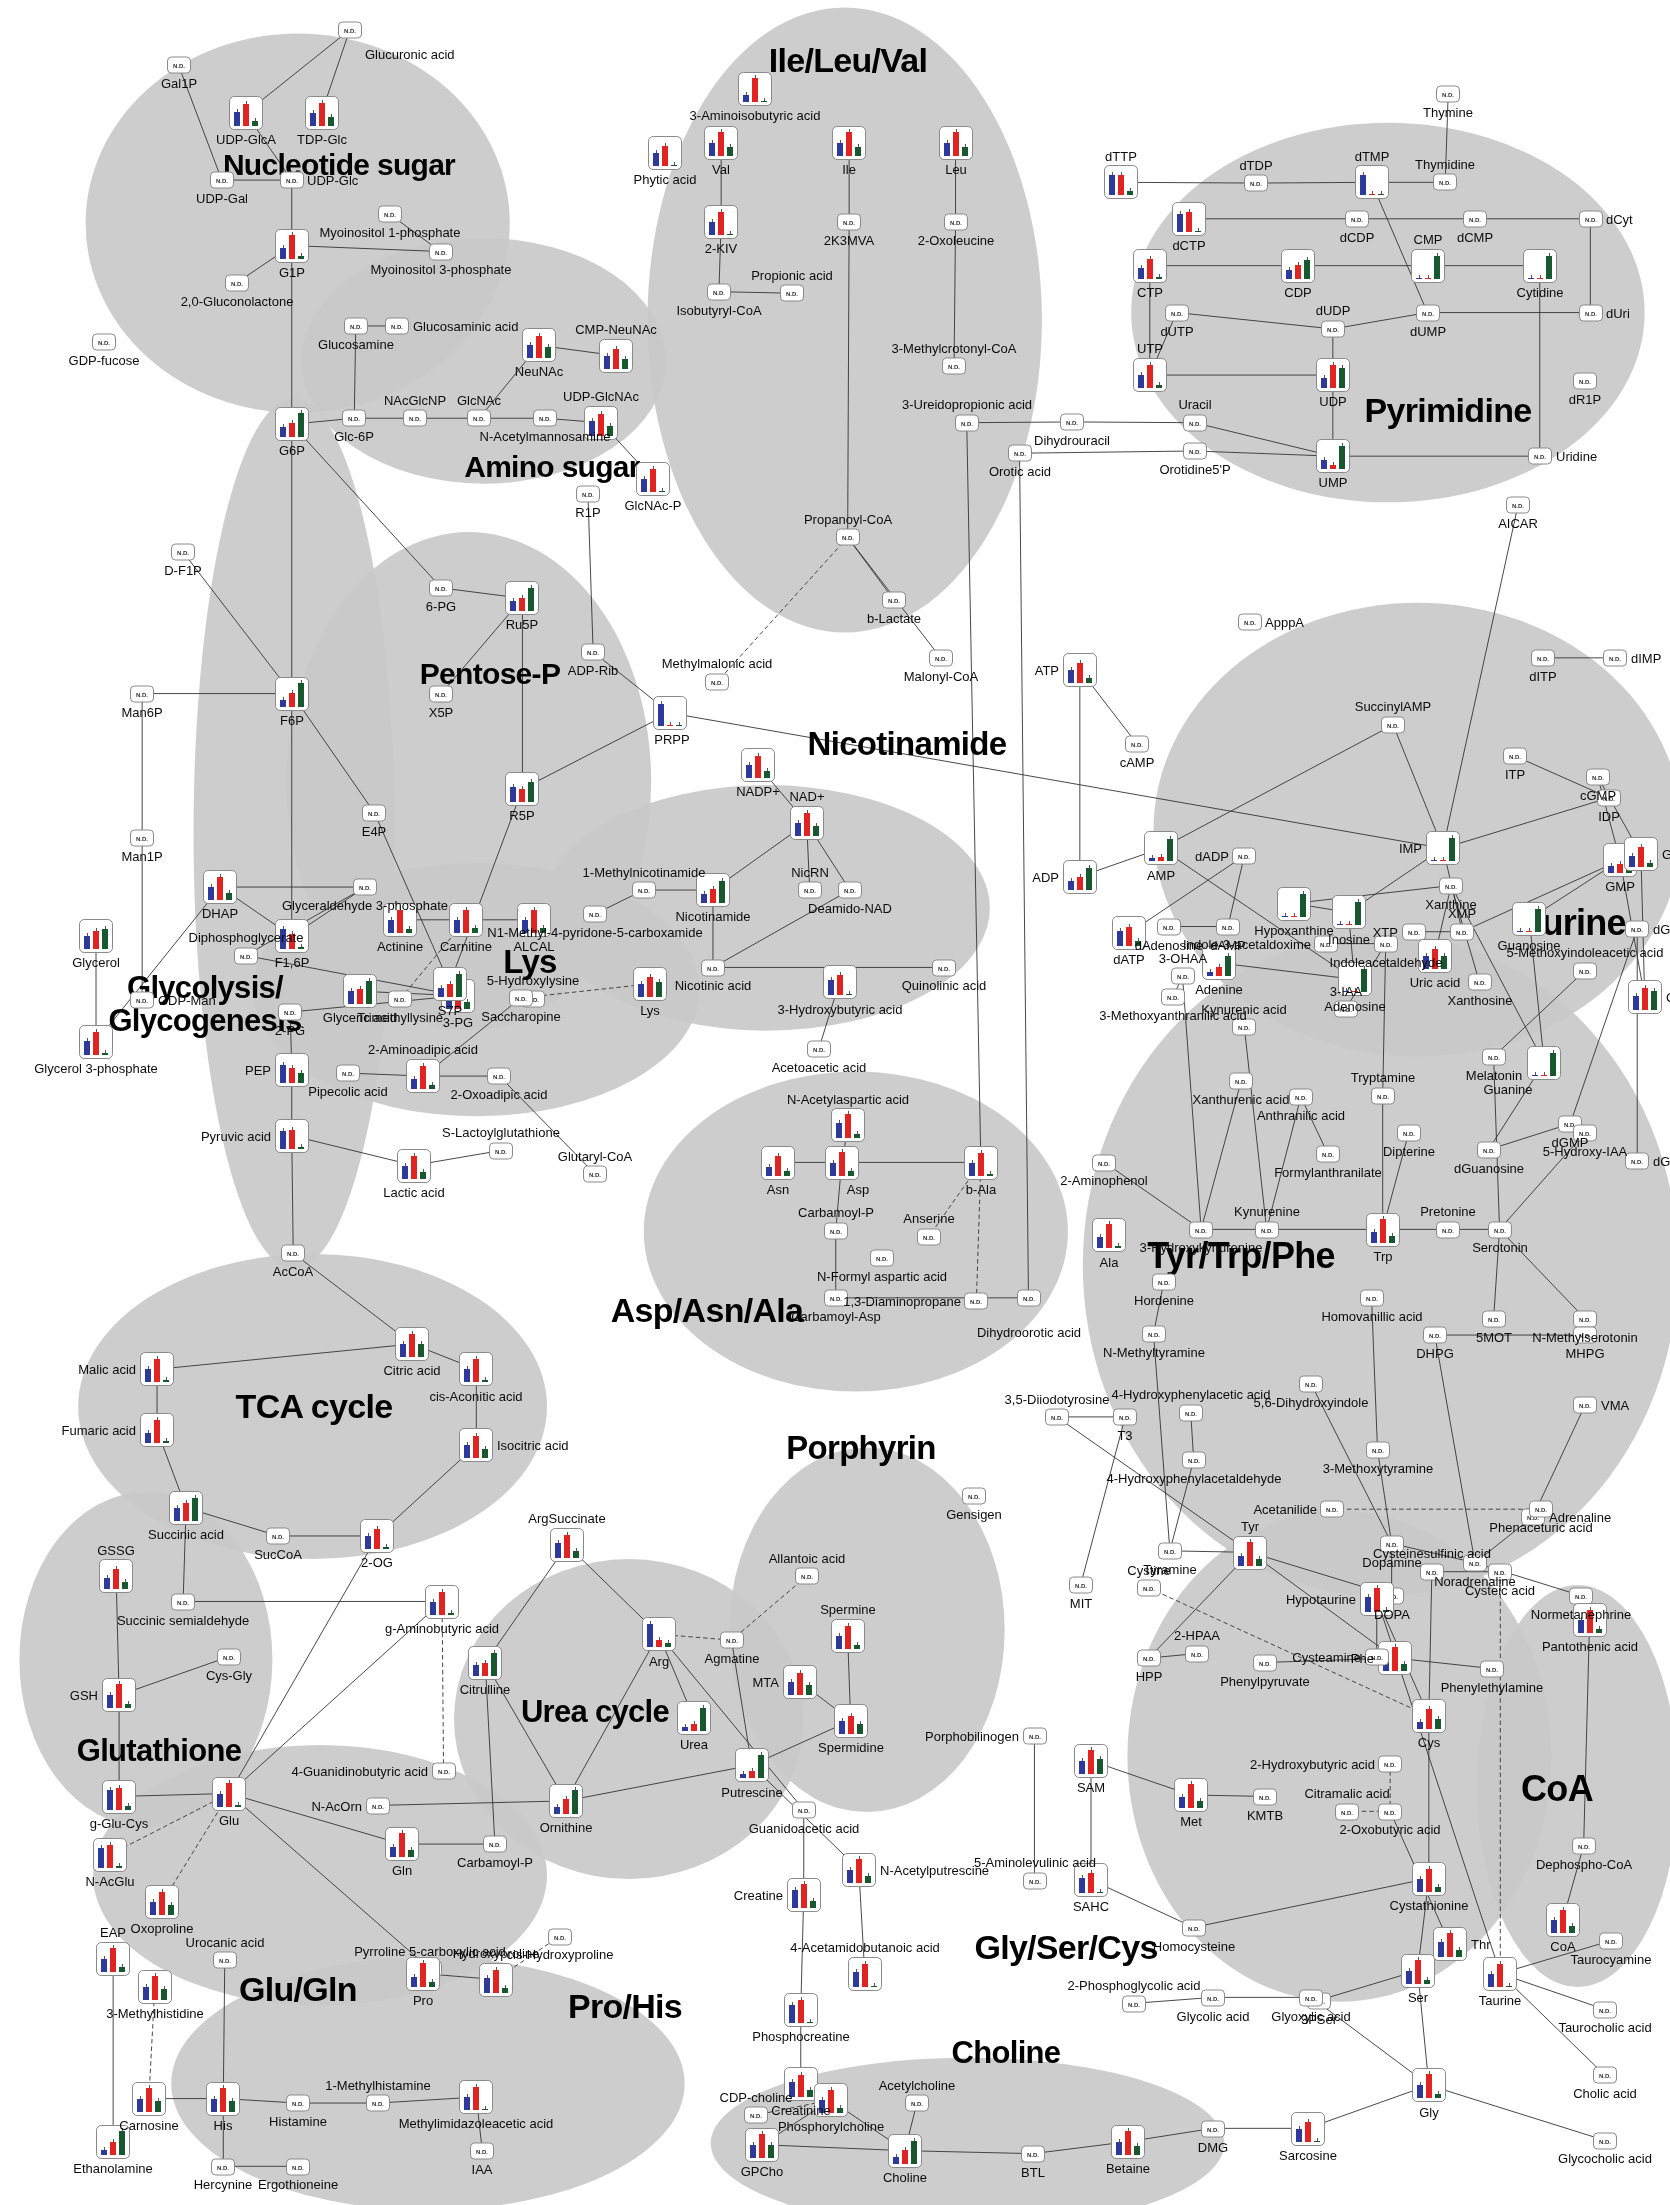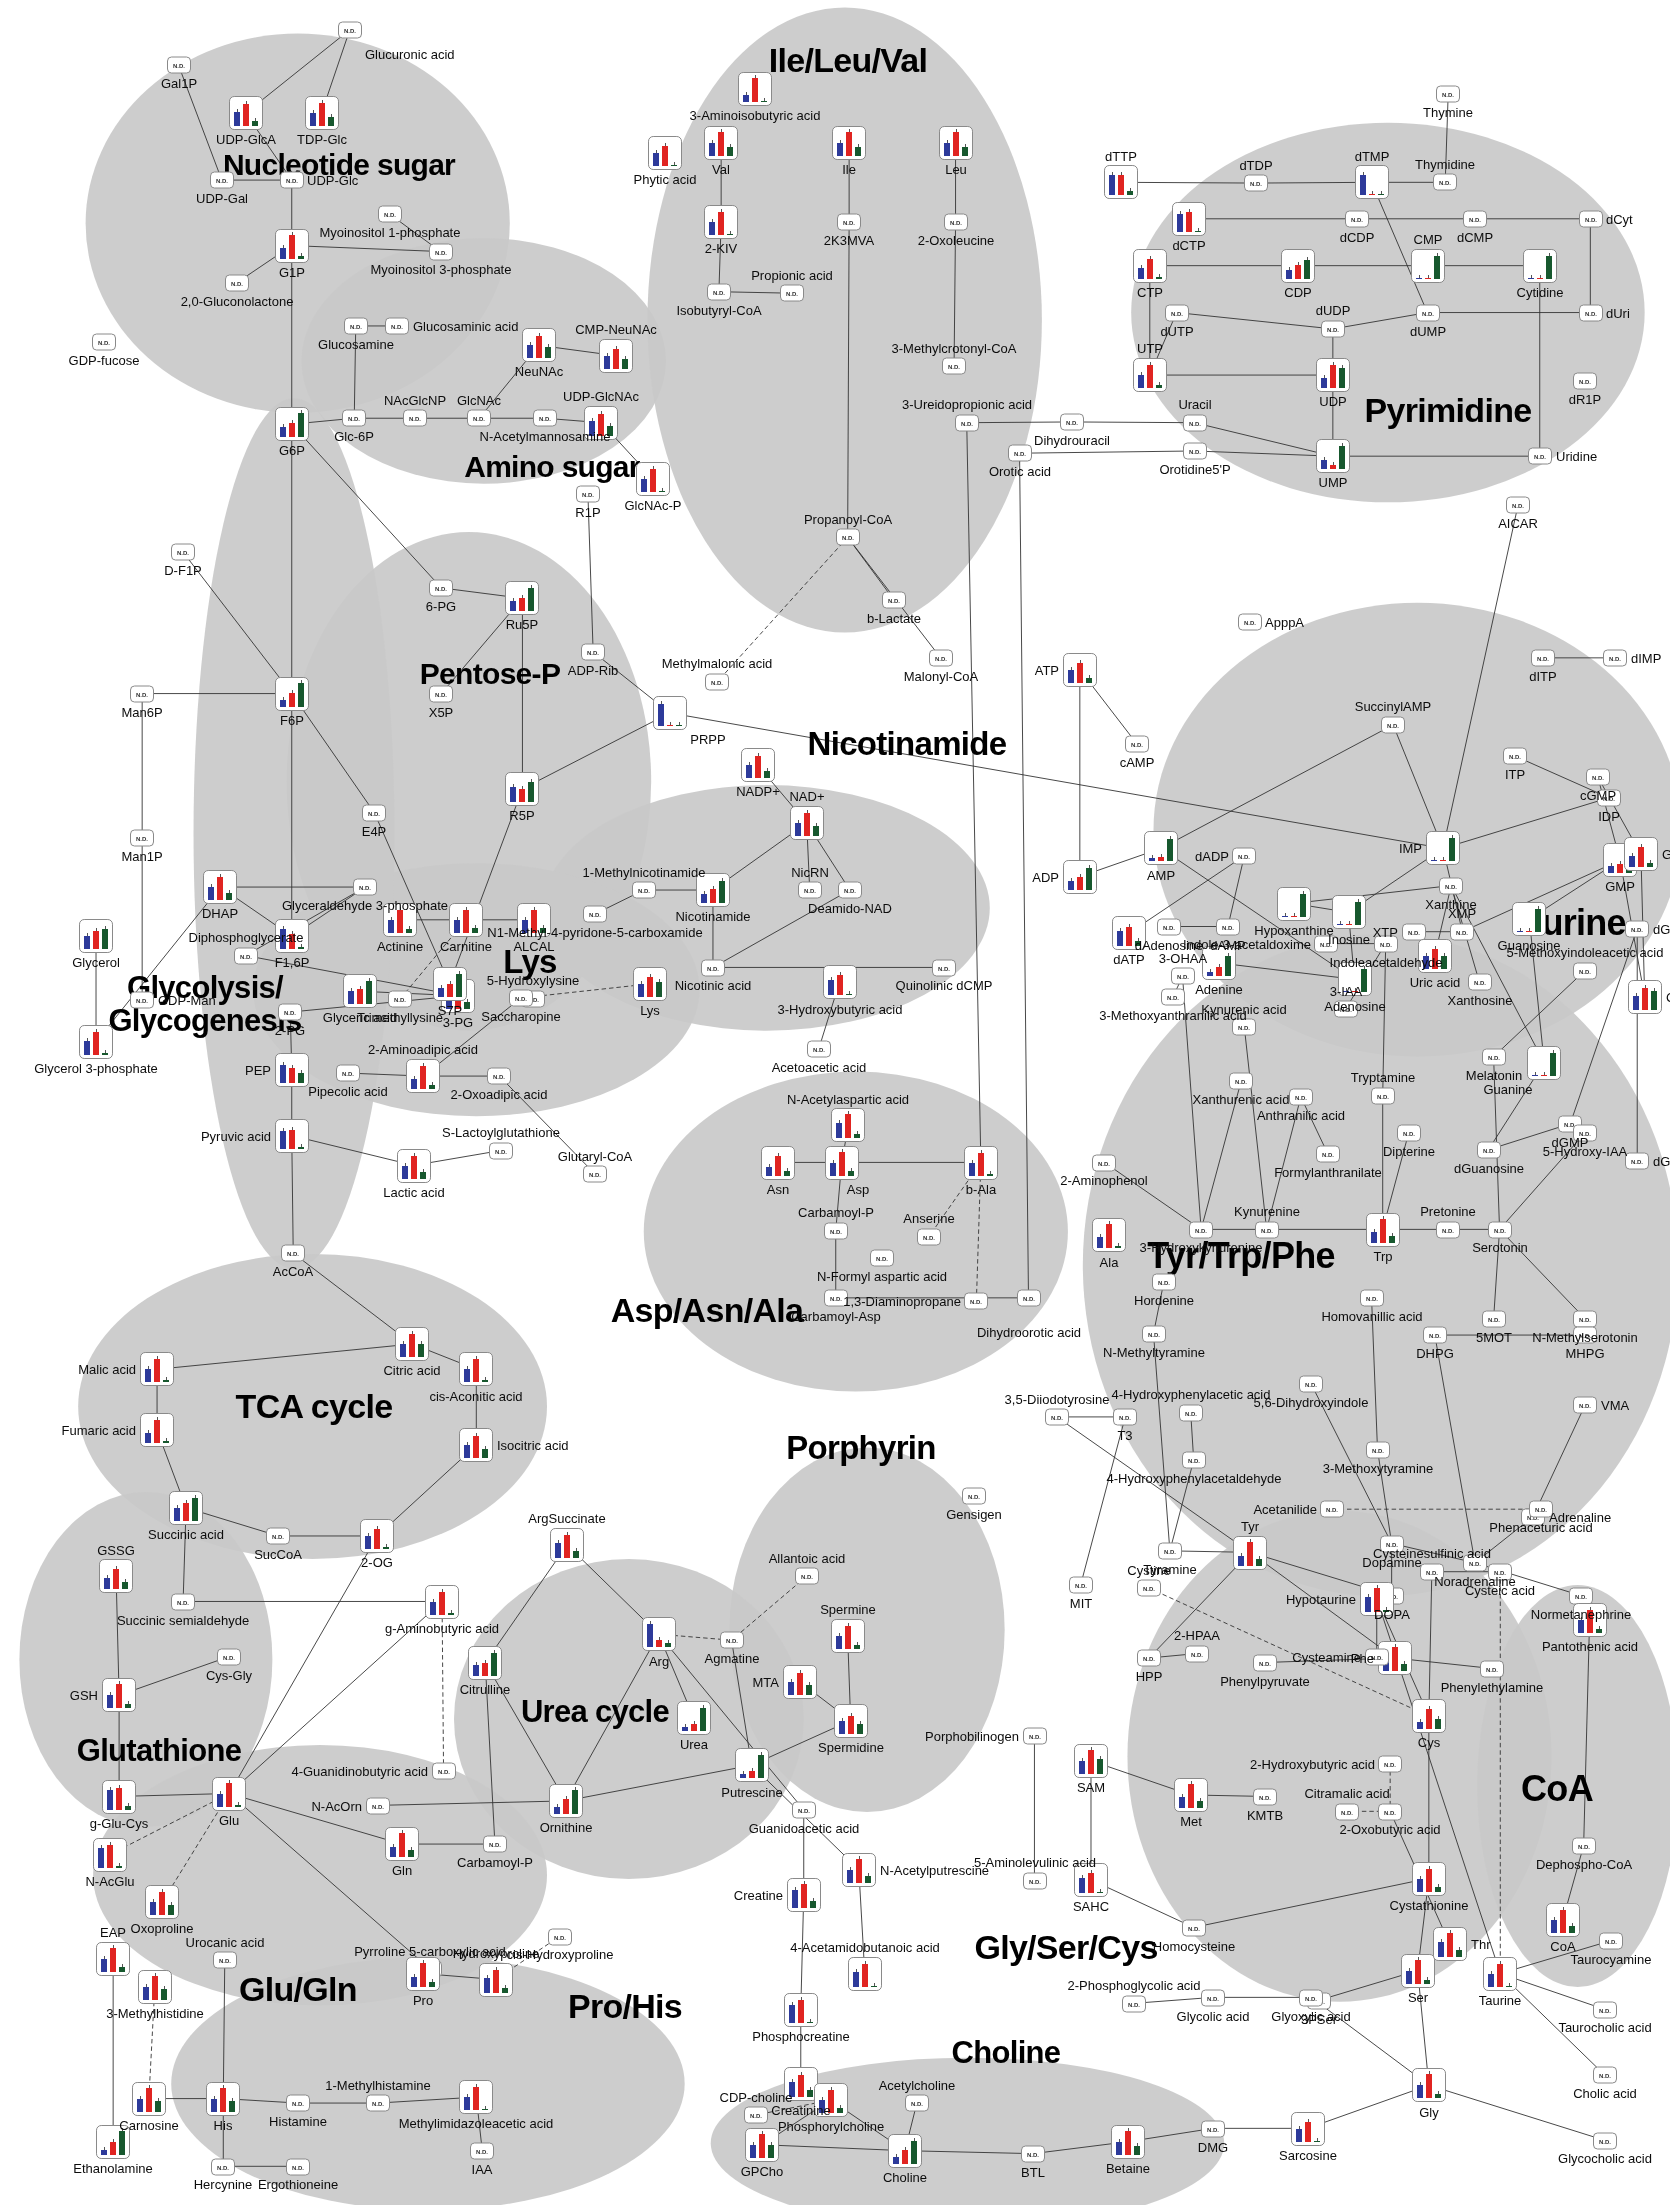--- a/index.html
+++ b/index.html
@@ -548,21 +548,21 @@
     <span class="nl pb" style="left: 450px; top: 1004px;">S7P</span>
     <div class="nd" style="left: 588px; top: 494px;">N.D.</div>
     <span class="nl pb" style="left: 588px; top: 506px;">R1P</span>
     <div class="nd" style="left: 593px; top: 652px;">N.D.</div>
     <span class="nl pb" style="left: 593px; top: 664px;">ADP-Rib</span>
     <div class="nb" style="left: 670px; top: 713px;">
       <div class="bar" style="height: 21.6px; background: rgb(45, 58, 154);"></div>
       <div class="bar" style="height: 1.5px; background: rgb(224, 36, 33);"></div>
       <div class="bar" style="height: 1.5px; background: rgb(23, 88, 46);"></div>
     </div>
-    <span class="nl pb" style="left: 708px; top: 733px; text-align: center;">PRPP</span>
+    <span class="nl pb" style="left: 672px; top: 733px; text-align: center;">PRPP</span>
     <div class="nb" style="left: 400px; top: 920px;">
       <div class="bar" style="height: 12.7px; background: rgb(45, 58, 154);"></div>
       <div class="bar" style="height: 23px; background: rgb(224, 36, 33);"></div>
       <div class="bar" style="height: 3.7px; background: rgb(23, 88, 46);"></div>
     </div>
     <span class="nl pb" style="left: 400px; top: 940px;">Actinine</span>
     <div class="nb" style="left: 466px; top: 920px;">
       <div class="bar" style="height: 12.7px; background: rgb(45, 58, 154);"></div>
       <div class="bar" style="height: 23px; background: rgb(224, 36, 33);"></div>
       <div class="bar" style="height: 5.2px; background: rgb(23, 88, 46);"></div>
@@ -620,21 +620,21 @@
       <div class="bar" style="height: 9px; background: rgb(45, 58, 154);"></div>
       <div class="bar" style="height: 14px; background: rgb(224, 36, 33);"></div>
       <div class="bar" style="height: 21.6px; background: rgb(23, 88, 46);"></div>
     </div>
     <span class="nl pb" style="left: 713px; top: 910px;">Nicotinamide</span>
     <div class="nd" style="left: 595px; top: 914px;">N.D.</div>
     <span class="nl pb" style="left: 595px; top: 926px;">N1-Methyl-4-pyridone-5-carboxamide</span>
     <div class="nd" style="left: 713px; top: 968px;">N.D.</div>
     <span class="nl pb" style="left: 713px; top: 979px;">Nicotinic acid</span>
     <div class="nd" style="left: 944px; top: 968px;">N.D.</div>
-    <span class="nl pb" style="left: 944px; top: 979px;">Quinolinic dCMP</span>
+    <span class="nl pb" style="left: 944px; top: 979px;">Quinolinic acid</span>
     <div class="nb" style="left: 840px; top: 982px;">
       <div class="bar" style="height: 15px; background: rgb(45, 58, 154);"></div>
       <div class="bar" style="height: 20px; background: rgb(224, 36, 33);"></div>
       <div class="bar" style="height: 1.5px; background: rgb(23, 88, 46);"></div>
     </div>
     <span class="nl pb" style="left: 840px; top: 1003px;">3-Hydroxybutyric acid</span>
     <div class="nb" style="left: 755px; top: 89px;">
       <div class="bar" style="height: 7.4px; background: rgb(45, 58, 154);"></div>
       <div class="bar" style="height: 24px; background: rgb(224, 36, 33);"></div>
       <div class="bar" style="height: 1.5px; background: rgb(23, 88, 46);"></div>

